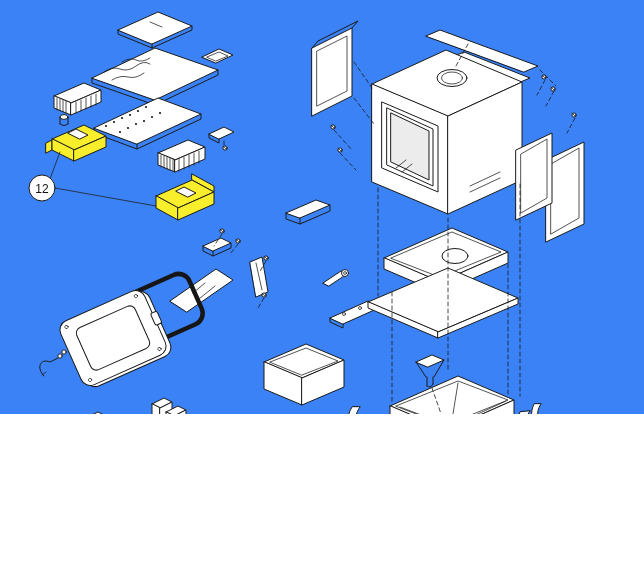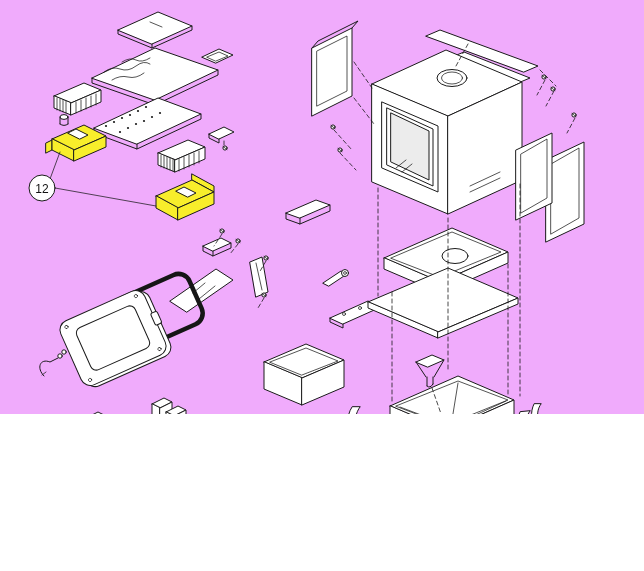--- a/index.html
+++ b/index.html
@@ -1,16 +1,16 @@
 <!DOCTYPE html>
 <html><head>
 <meta charset="utf-8">
 <style>
   html,body{margin:0;padding:0;background:#ffffff;}
-  .page{width:644px;height:414px;background:#f0abfc;position:relative;overflow:hidden;
+  .page{width:644px;height:414px;background:#3b82f6;position:relative;overflow:hidden;
         font-family:"Liberation Sans",sans-serif;}
   svg{display:block;}
   .st{stroke:#1b1b1b;stroke-width:1;stroke-linejoin:round;stroke-linecap:round;}
   .thin{stroke:#1b1b1b;stroke-width:.75;stroke-linejoin:round;stroke-linecap:round;}
   .dash{stroke:#1b1b1b;stroke-width:.8;fill:none;stroke-dasharray:4 3;stroke-linecap:round;}
   .lbl{font:12px "Liberation Sans",sans-serif;fill:#111;}
 </style>
 </head>
 <body>
 

